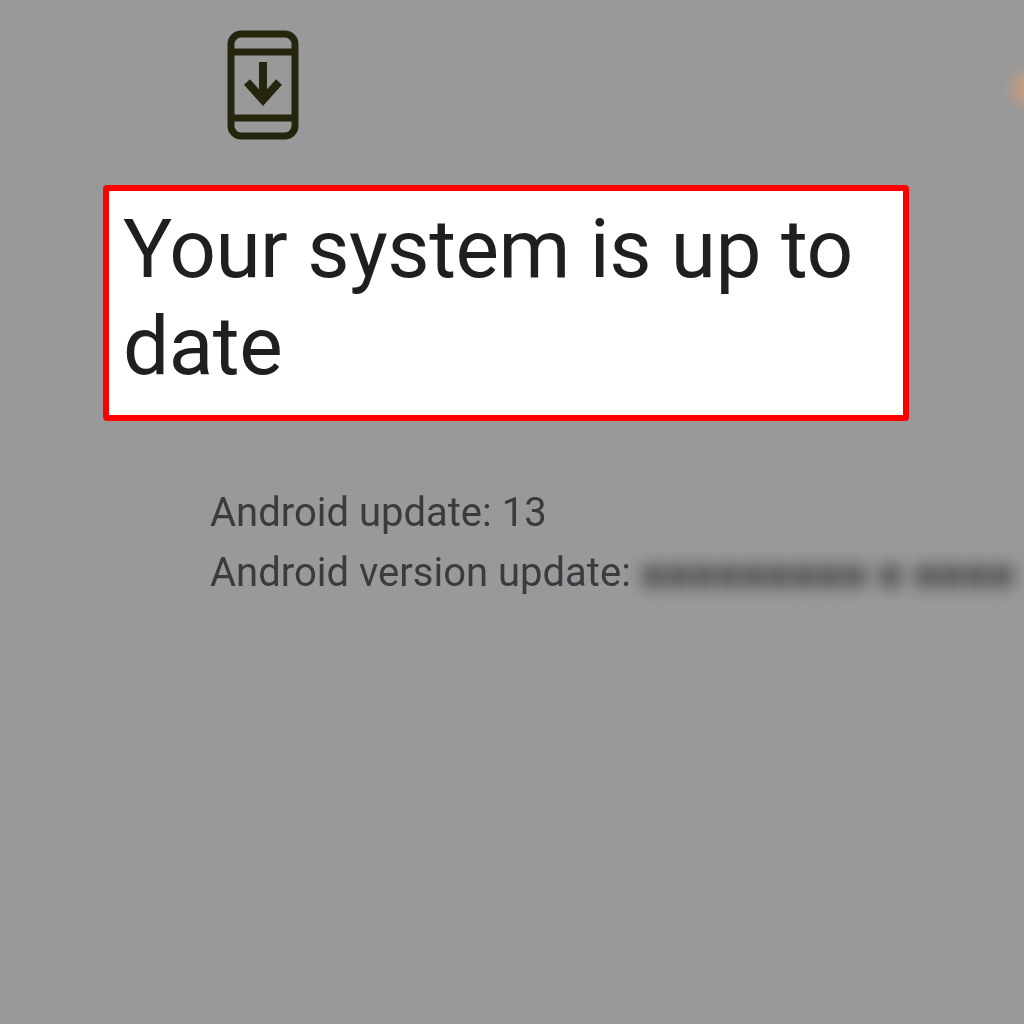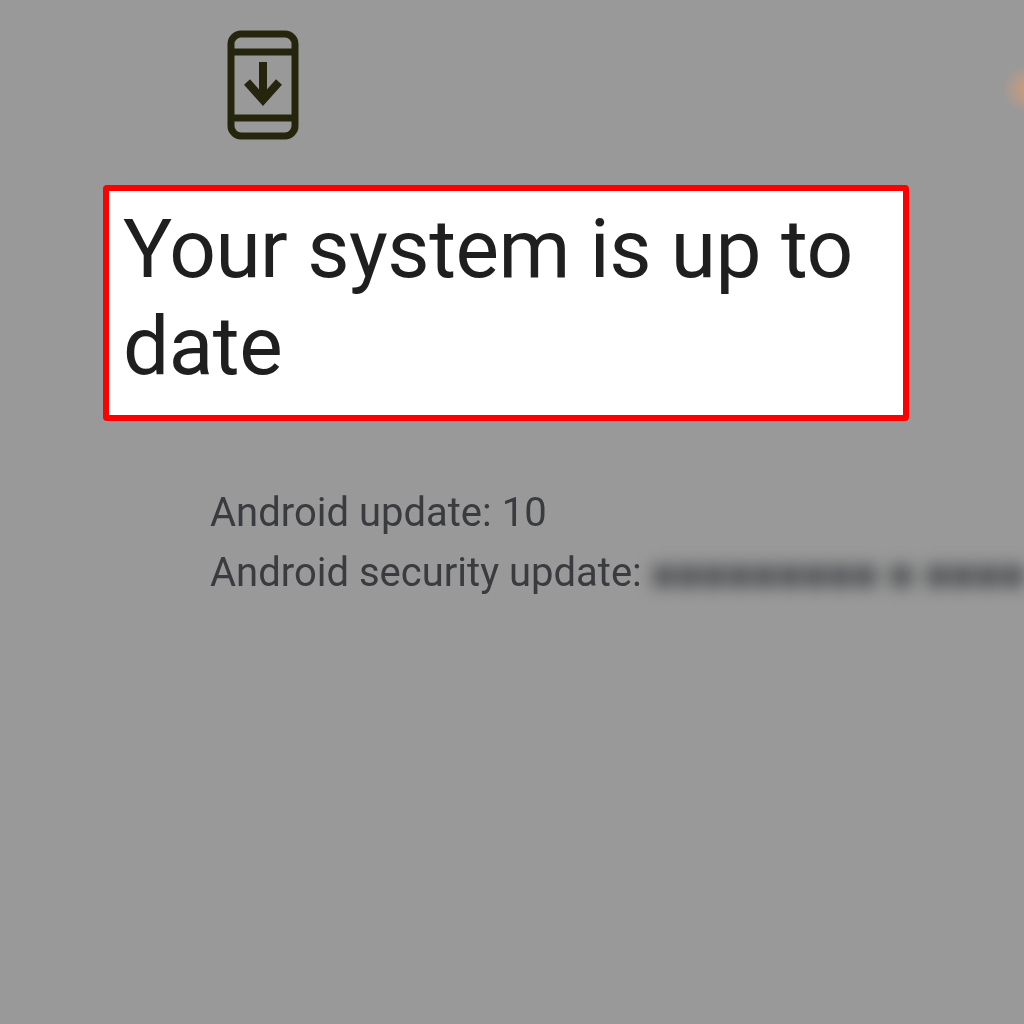--- a/index.html
+++ b/index.html
@@ -107,24 +107,24 @@
         <rect x="6" y="4" width="64" height="102" rx="10" ry="10" fill="none" stroke="#3e3f17" stroke-width="7"></rect>
         <line x1="6" y1="22" x2="70" y2="22" stroke="#3e3f17" stroke-width="7"></line>
         <line x1="6" y1="88" x2="70" y2="88" stroke="#3e3f17" stroke-width="7"></line>
         <line x1="38" y1="32" x2="38" y2="66" stroke="#3e3f17" stroke-width="8" stroke-linecap="butt"></line>
         <polyline points="22,52 38,70 54,52" fill="none" stroke="#3e3f17" stroke-width="8" stroke-linecap="butt" stroke-linejoin="miter"></polyline>
       </svg>
     </div>
 
     <div class="details">
       <div class="detail-line">
-        <span>Android update: </span><span>10</span>
+        <span>Android update: </span><span>13</span>
       </div>
       <div class="detail-line">
-        <span>Android security update: </span><span class="blur-chunk">■■■■■■■■■  ■  ■■■■</span>
+        <span>Android version update: </span><span class="blur-chunk">■■■■■■■■■  ■  ■■■■</span>
       </div>
     </div>
 
   </div>
 
   <div class="dim-overlay"></div>
 
   <div class="title-box">
     <div class="title-text">Your system is up to date</div>
   </div>

